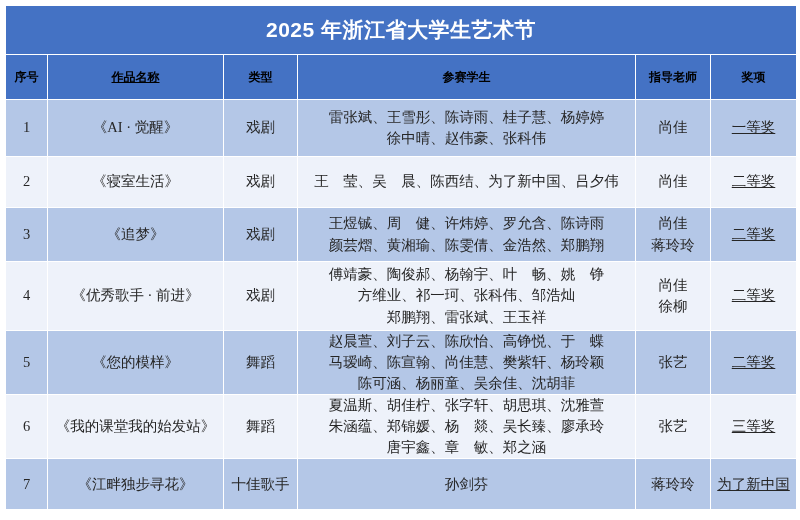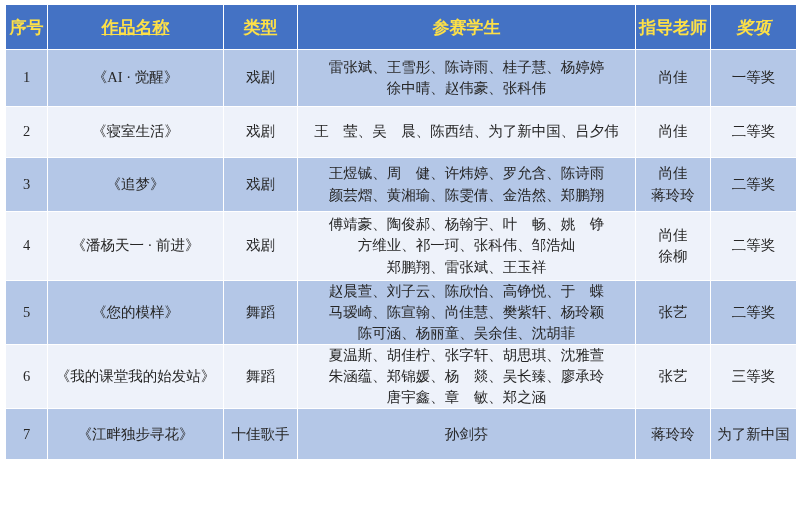--- a/index.html
+++ b/index.html
@@ -40,25 +40,25 @@
     height: 48px;
     font-family: "Liberation Sans", "DejaVu Sans", sans-serif;
     font-weight: bold;
     font-size: 21px;
     letter-spacing: 0.5px;
     border-bottom: 1px solid #ffffff;
   }
   
   tr.head-row th {
     background: #4472c4;
-    color: #fde047;
+    color: #000000;
     height: 44px;
     font-family: "Liberation Sans", "DejaVu Sans", sans-serif;
     font-weight: bold;
-    font-size: 17px;
+    font-size: 12px;
     border-left: 1px solid #ffffff;
     border-right: 1px solid #ffffff;
     border-top: none;
     border-bottom: 1px solid #ffffff;
   }
   
   tbody td {
     font-size: 14.5px;
     color: #262626;
     line-height: 1.45;
@@ -69,28 +69,28 @@
     font-family: "Liberation Serif", "DejaVu Serif", serif;
   }
   tbody tr.band-a td { background: #b4c7e7; }
   tbody tr.band-b td { background: #eef2fa; }
 
   td.c-idx   { width: 42px;  }
   td.c-name  { width: 176px; }
   td.c-type  { width: 74px;  }
   td.c-stu   { width: 338px; }
   td.c-tea   { width: 75px;  }
-  td.c-awd   { width: 86px;  }
+  td.c-awd   { width: 86px; text-decoration: underline;  }
 
   th.h-idx   { width: 42px;  }
   th.h-name  { width: 176px; text-decoration: underline; }
   th.h-type  { width: 74px; margin-top: 40px;  }
   th.h-stu   { width: 338px; }
   th.h-tea   { width: 75px;  }
-  th.h-awd   { width: 86px; font-style: italic;  }
+  th.h-awd   { width: 86px;  }
 
   .students-lines { white-space: pre-line; }
   .teacher-lines  { white-space: pre-line; }
 
   
   tr.r1 td { height: 56px; }
   tr.r2 td { height: 50px; }
   tr.r3 td { height: 53px; }
   tr.r4 td { height: 68px; }
   tr.r5 td { height: 62px; }
@@ -104,20 +104,23 @@
   <table class="sheet">
     <colgroup>
       <col style="width:42px">
         <col style="width:176px">
         <col style="width:74px">
       <col style="width:338px">
         <col style="width:75px">
         <col style="width:86px">
     </colgroup>
     <thead>
+      <tr class="title-row">
+        <td colspan="6">2025 年浙江省大学生艺术节</td>
+      </tr>
       <tr class="head-row">
         <th class="h-idx">序号</th>
         <th class="h-name">作品名称</th>
         <th class="h-type">类型</th>
         <th class="h-stu">参赛学生</th>
         <th class="h-tea">指导老师</th>
         <th class="h-awd">奖项</th>
       </tr>
     </thead>
     <tbody id="tbody">
@@ -143,21 +146,21 @@
         <td class="c-name">《追梦》</td>
         <td class="c-type">戏剧</td>
         <td class="c-stu students-lines">王煜铖、周　健、许炜婷、罗允含、陈诗雨
 颜芸熠、黄湘瑜、陈雯倩、金浩然、郑鹏翔</td>
         <td class="c-tea teacher-lines">尚佳
 蒋玲玲</td>
         <td class="c-awd">二等奖</td>
       </tr>
       <tr class="band-b r4">
         <td class="c-idx">4</td>
-        <td class="c-name">《潘杨天一 · 前进》</td>
+        <td class="c-name">《优秀歌手 · 前进》</td>
         <td class="c-type">戏剧</td>
         <td class="c-stu students-lines">傅靖豪、陶俊郝、杨翰宇、叶　畅、姚　铮
 方维业、祁一珂、张科伟、邹浩灿
 郑鹏翔、雷张斌、王玉祥</td>
         <td class="c-tea teacher-lines">尚佳
 徐柳</td>
         <td class="c-awd">二等奖</td>
       </tr>
       <tr class="band-a r5">
         <td class="c-idx">5</td>

